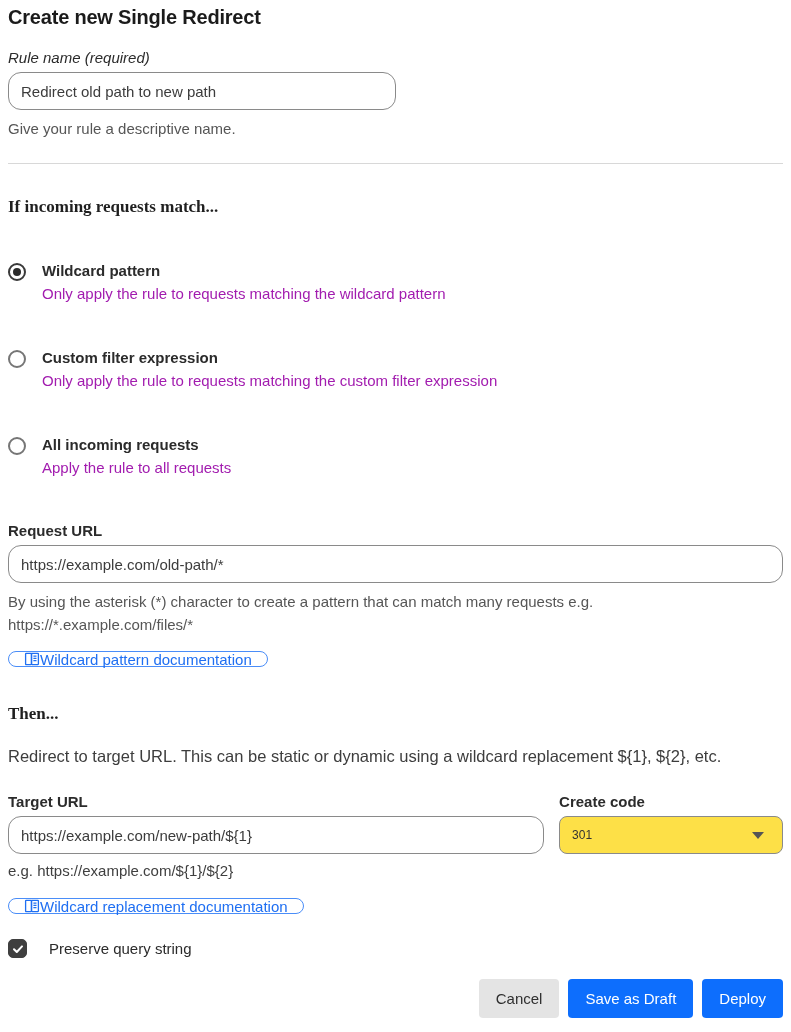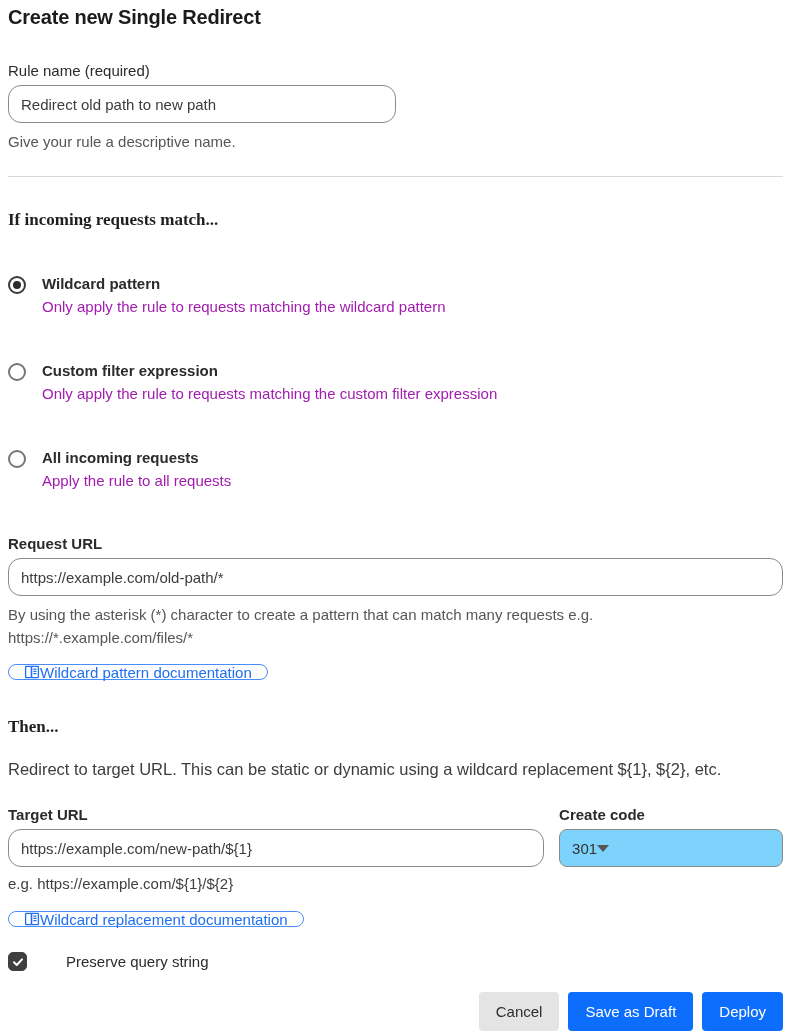--- a/index.html
+++ b/index.html
@@ -19,21 +19,21 @@
     letter-spacing: -0.2px;
   }
 
   .field-label {
     display: block;
     font-size: 15px;
     color: #2b2b2b;
   }
   .field-label.strong { font-weight: 700; color: #2b2b2b; }
 
-  .rule-name-label { margin-top: 33px; }
+  .rule-name-label { margin-top: 20px; font-style: italic; }
 
   input.text-input {
     display: block;
     margin-top: 6px;
     height: 38px;
     border: 1px solid #8a8a8a;
     border-radius: 13px;
     padding: 0 12px;
     font-size: 15px;
     font-family: "Liberation Sans", "DejaVu Sans", sans-serif;
@@ -128,24 +128,24 @@
   .status-col { width: 226px; }
 
   .select-box {
     margin-top: 6px;
     height: 38px;
     border: 1px solid #8a8a8a;
     border-radius: 8px;
     padding: 0 12px;
     display: flex;
     align-items: center;
-    justify-content: flex-start;
-    font-size: 15px;
+    justify-content: space-between;
+    font-size: 12px;
     color: #333;
-    background: #7dd3fc;
+    background: #fde047;
     cursor: pointer;
   }
   .select-caret {
     width: 0; height: 0;
     border-left: 6px solid transparent;
     border-right: 6px solid transparent;
     border-top: 7px solid #555;
     margin-right: 6px;
   }
 
@@ -162,21 +162,21 @@
     border: 1px solid #3f3f3f;
     background: #fff;
     display: flex;
     align-items: center;
     justify-content: center;
     cursor: pointer;
   }
   .checkbox-control.checked { background: #3f3f3f; }
   .checkbox-control svg { display: none; }
   .checkbox-control.checked svg { display: block; }
-  .checkbox-label { margin-left: 39px; font-size: 15px; color: #2b2b2b; text-align: center; }
+  .checkbox-label { margin-left: 22px; font-size: 15px; color: #2b2b2b; text-align: center; }
 
   .footer-actions {
     margin-top: 21px;
     display: flex;
     justify-content: flex-end;
     gap: 9px;
   }
   .btn {
     height: 39px;
     border: none;

